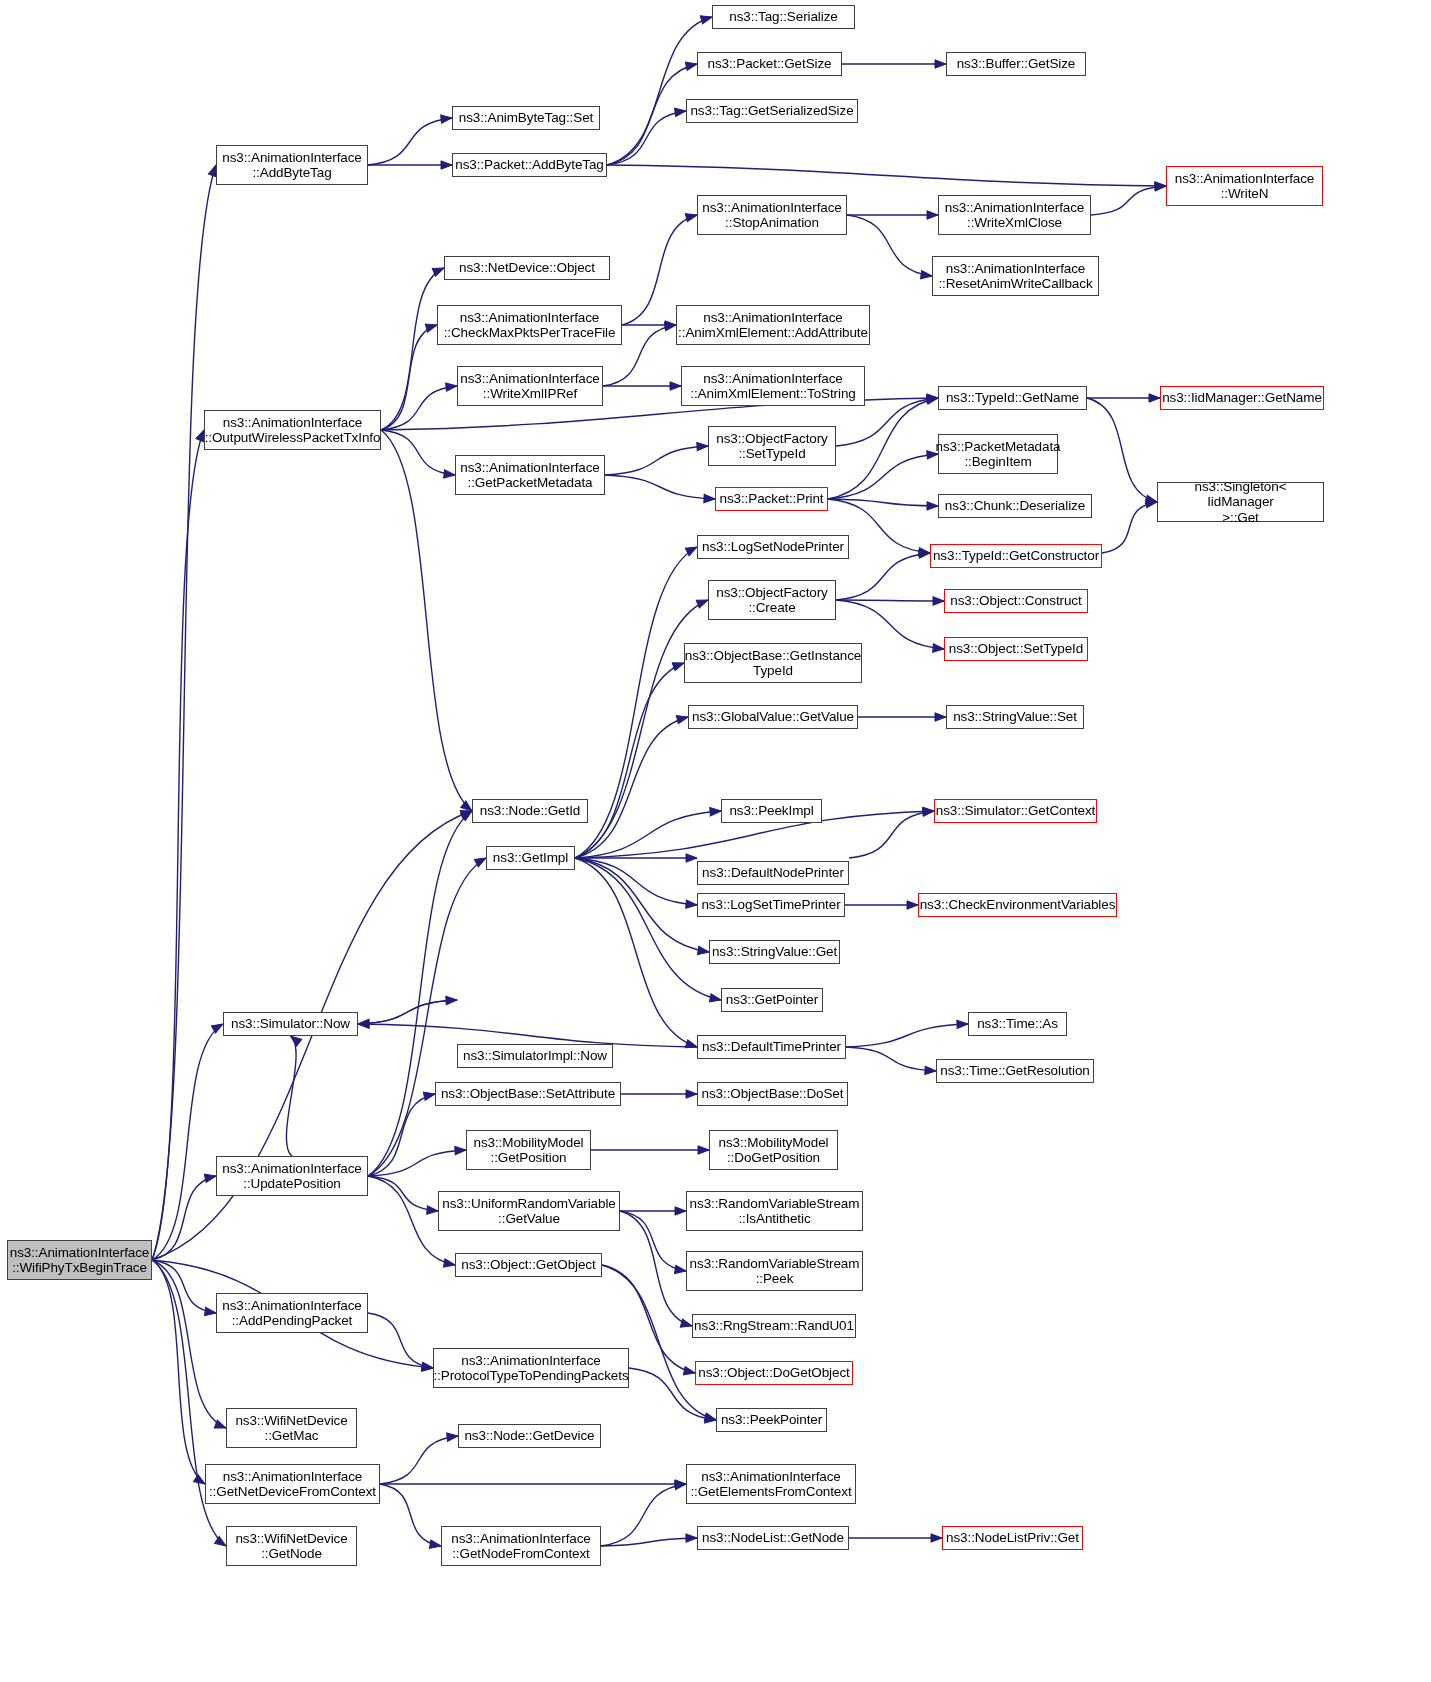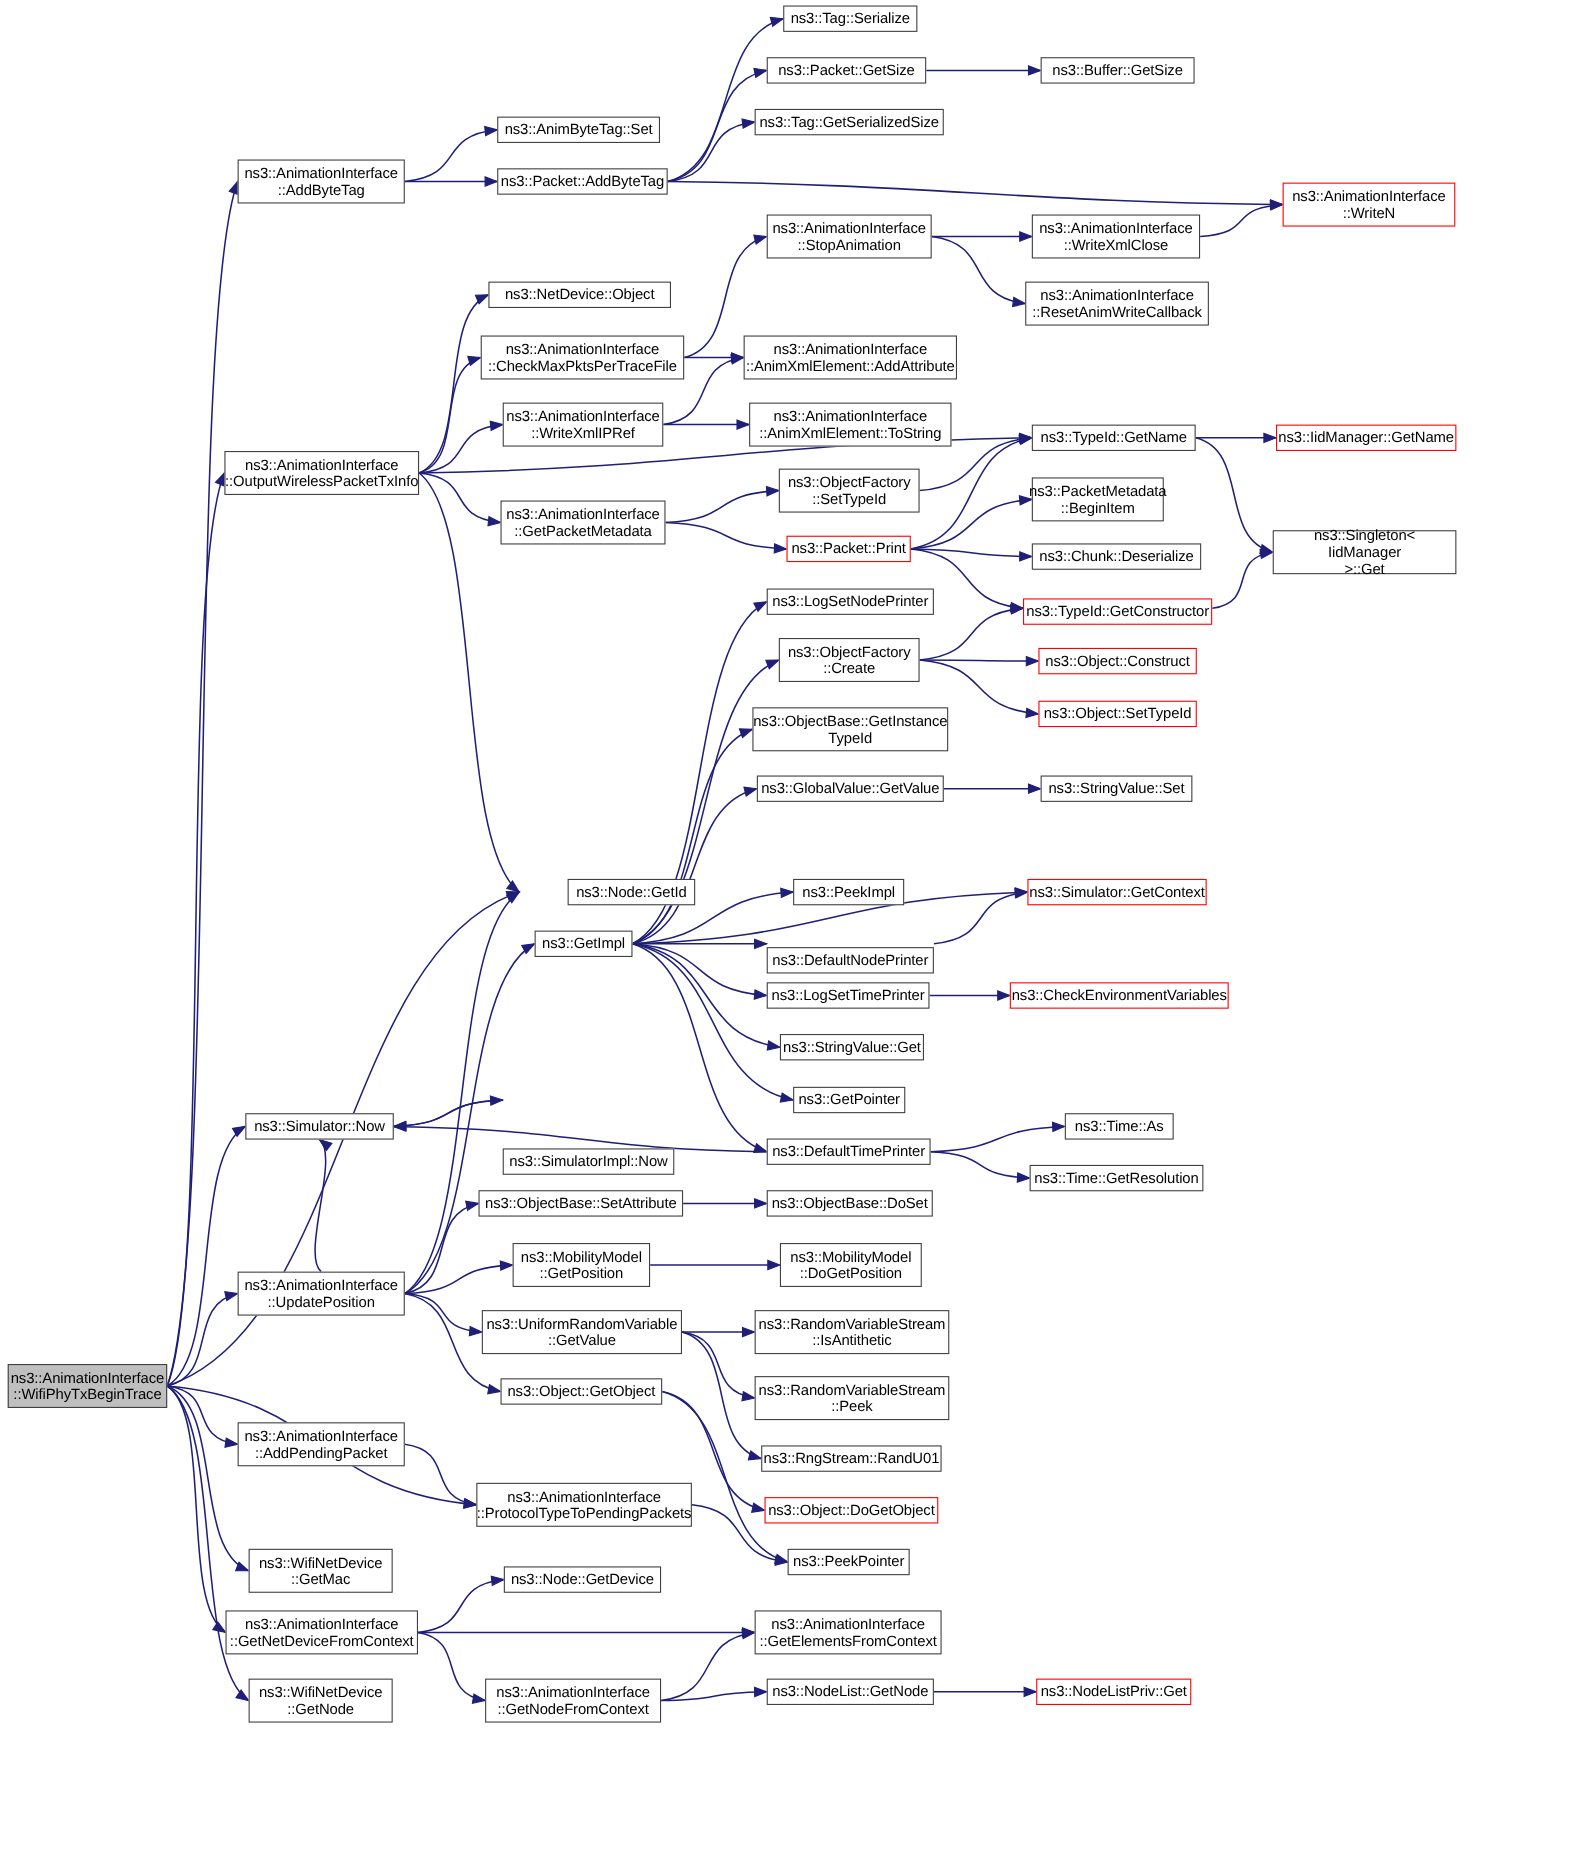--- a/index.html
+++ b/index.html
@@ -214,21 +214,21 @@
         <polygon points="0,0 -11,-4.2 -11,4.2" transform="translate(697,1538) rotate(-0.8986836207380259)"></polygon>
         <path d="M 849 1538 C 908.85 1538, 882.15 1538, 942 1538"></path>
         <polygon points="0,0 -11,-4.2 -11,4.2" transform="translate(942,1538) rotate(0)"></polygon>
       </g>
   </svg>
   <div id="node-layer">
       <div class="node" style="left: 216px; top: 145px; width: 152px; height: 40px;">ns3::AnimationInterface
 ::AddByteTag</div>
       <div class="node" style="left: 452px; top: 106px; width: 148px; height: 24px;">ns3::AnimByteTag::Set</div>
       <div class="node" style="left: 452px; top: 153px; width: 155px; height: 24px;">ns3::Packet::AddByteTag</div>
-      <div class="node" style="left: 712px; top: 5px; width: 122px; height: 24px;">ns3::Tag::Serialize</div>
+      <div class="node" style="left: 712px; top: 5px; width: 143px; height: 24px;">ns3::Tag::Serialize</div>
       <div class="node" style="left: 697px; top: 52px; width: 145px; height: 24px;">ns3::Packet::GetSize</div>
       <div class="node" style="left: 946px; top: 52px; width: 140px; height: 24px;">ns3::Buffer::GetSize</div>
       <div class="node" style="left: 686px; top: 99px; width: 172px; height: 24px;">ns3::Tag::GetSerializedSize</div>
       <div class="node red" style="left: 1166px; top: 166px; width: 157px; height: 40px;">ns3::AnimationInterface
 ::WriteN</div>
       <div class="node" style="left: 697px; top: 195px; width: 150px; height: 40px;">ns3::AnimationInterface
 ::StopAnimation</div>
       <div class="node" style="left: 938px; top: 195px; width: 153px; height: 40px;">ns3::AnimationInterface
 ::WriteXmlClose</div>
       <div class="node" style="left: 932px; top: 256px; width: 167px; height: 40px;">ns3::AnimationInterface
@@ -259,21 +259,21 @@
       <div class="node" style="left: 697px; top: 535px; width: 152px; height: 24px;">ns3::LogSetNodePrinter</div>
       <div class="node red" style="left: 930px; top: 544px; width: 172px; height: 24px;">ns3::TypeId::GetConstructor</div>
       <div class="node" style="left: 708px; top: 580px; width: 128px; height: 40px;">ns3::ObjectFactory
 ::Create</div>
       <div class="node red" style="left: 944px; top: 589px; width: 144px; height: 24px;">ns3::Object::Construct</div>
       <div class="node red" style="left: 944px; top: 637px; width: 144px; height: 24px;">ns3::Object::SetTypeId</div>
       <div class="node" style="left: 684px; top: 643px; width: 178px; height: 40px;">ns3::ObjectBase::GetInstance
 TypeId</div>
       <div class="node" style="left: 688px; top: 705px; width: 170px; height: 24px;">ns3::GlobalValue::GetValue</div>
       <div class="node" style="left: 946px; top: 705px; width: 138px; height: 24px;">ns3::StringValue::Set</div>
-      <div class="node" style="left: 472px; top: 799px; width: 116px; height: 24px; margin-left: 44px;">ns3::Node::GetId</div>
+      <div class="node" style="left: 472px; top: 799px; width: 116px; height: 24px;">ns3::Node::GetId</div>
       <div class="node" style="left: 721px; top: 799px; width: 101px; height: 24px;">ns3::PeekImpl</div>
       <div class="node red" style="left: 934px; top: 799px; width: 163px; height: 24px;">ns3::Simulator::GetContext</div>
       <div class="node" style="left: 486px; top: 846px; width: 89px; height: 24px;">ns3::GetImpl</div>
       <div class="node" style="left: 697px; top: 846px; width: 152px; height: 24px; margin-top: 15px;">ns3::DefaultNodePrinter</div>
       <div class="node" style="left: 697px; top: 893px; width: 148px; height: 24px;">ns3::LogSetTimePrinter</div>
       <div class="node red" style="left: 918px; top: 893px; width: 199px; height: 24px;">ns3::CheckEnvironmentVariables</div>
       <div class="node" style="left: 709px; top: 940px; width: 131px; height: 24px;">ns3::StringValue::Get</div>
       <div class="node" style="left: 721px; top: 988px; width: 102px; height: 24px;">ns3::GetPointer</div>
       <div class="node" style="left: 457px; top: 1044px; width: 156px; height: 24px;">ns3::SimulatorImpl::Now</div>
       <div class="node" style="left: 223px; top: 1012px; width: 135px; height: 24px;">ns3::Simulator::Now</div>

